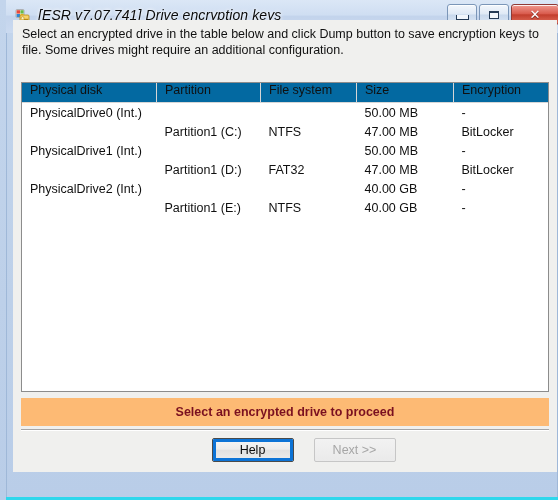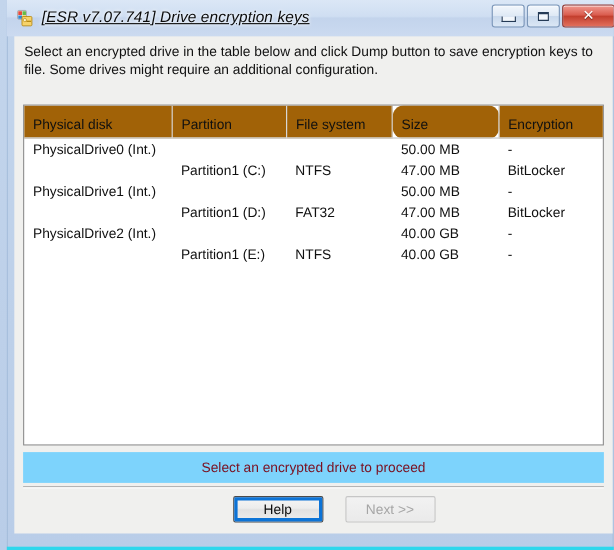--- a/index.html
+++ b/index.html
@@ -110,21 +110,21 @@
     font-size: 13px;
     font-weight: bold;
     line-height: 1;
     text-shadow: 0 1px 1px rgba(0,0,0,0.45);
     font-family: "DejaVu Sans", sans-serif;
   }
 
   
   .client {
     position: absolute;
-    left: 7px; top: 33px;
+    left: 7px; top: 20px;
     width: 544px;
     height: 452px;
     background: #f0f0ee;
     box-sizing: border-box;
   }
 
   .instructions {
     position: absolute;
     left: 9px; top: 6px;
     width: 520px;
@@ -147,50 +147,50 @@
   table.grid {
     border-collapse: collapse;
     width: 100%;
     table-layout: fixed;
     font-size: 12.5px;
     color: #101010;
   }
   table.grid thead th {
     text-align: left;
     font-weight: normal;
-    padding: 10px 0 5px 8px;
+    padding: 0 0 5px 8px;
     border-bottom: 1px solid #d6d6d6;
     border-right: 1px solid #d6d6d6;
-    background: #a16207;
+    background: #0369a1;
     height: 13px;
     vertical-align: middle;
   }
   table.grid tbody td {
     padding: 1px 0 1px 8px;
     height: 17px;
     border: none;
     vertical-align: middle;
     white-space: nowrap;
   }
   .col-disk  { width: 126px; }
   .col-part  { width: 95px;  }
   .col-fs    { width: 87px; margin-left: 16px;  }
-  .col-size  { width: 88px; border-radius: 10px;  }
+  .col-size  { width: 88px;  }
   .col-enc   { width: 110px; }
 
   
   .status {
     position: absolute;
     left: 8px; top: 378px;
     width: 528px;
     height: 28px;
-    background: #7dd3fc;
+    background: #fdba74;
     color: #7a1020;
     font-size: 12.5px;
-    font-weight: normal;
+    font-weight: bold;
     display: flex;
     align-items: center;
     justify-content: center;
     box-sizing: border-box;
   }
   .divider {
     position: absolute;
     left: 8px; top: 409px;
     width: 528px;
     height: 2px;

